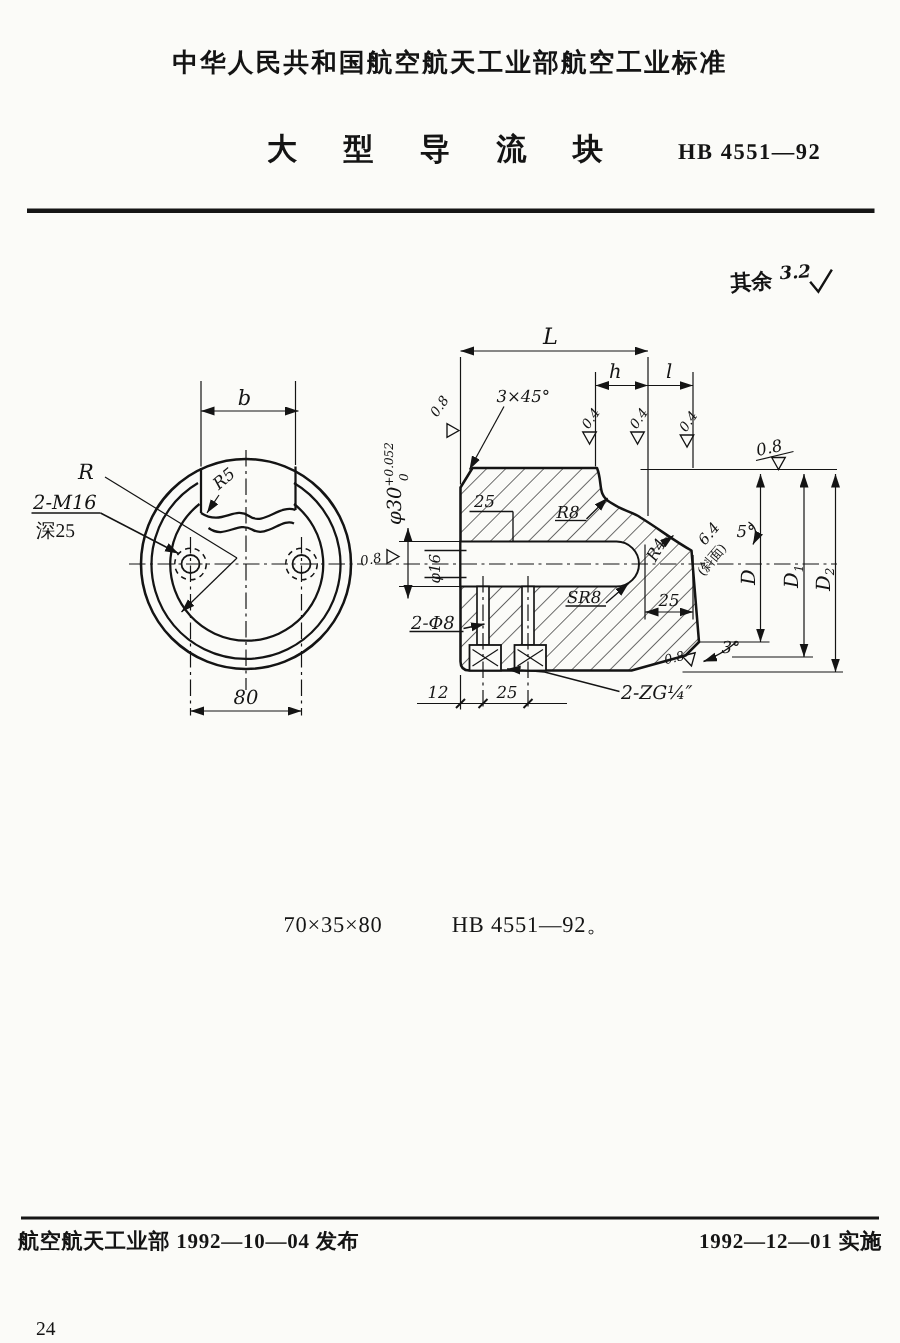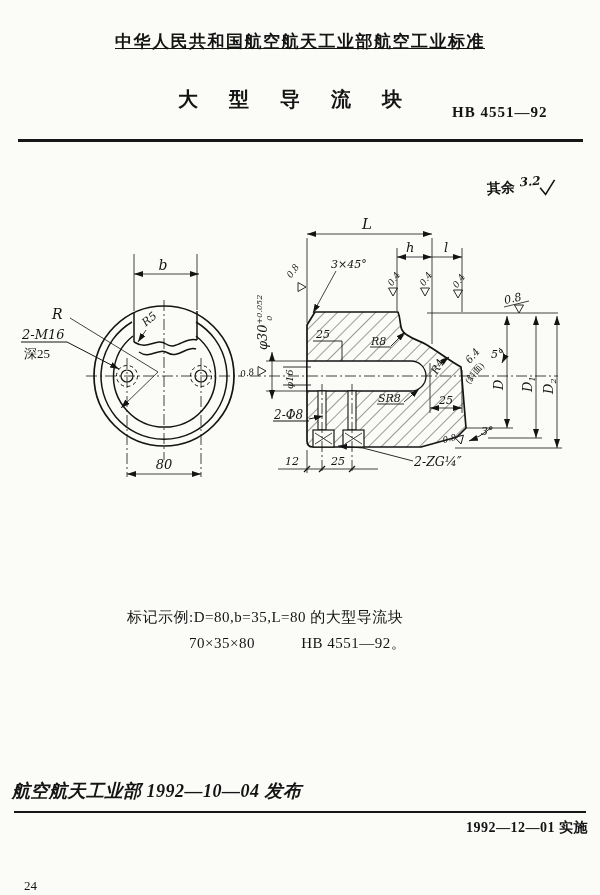--- a/index.html
+++ b/index.html
@@ -1,37 +1,37 @@
 <!DOCTYPE html>
 <html><head>
 <meta charset="utf-8">
 <style>
   html,body{margin:0;padding:0;}
   body{width:600px;height:895px;position:relative;background:#fbfbf8;overflow:hidden;
        font-family:"Liberation Serif", serif;color:#141414;}
   .abs{position:absolute;}
   
   .std-caption{top:30px;left:0;right:0;text-align:center;font-size:17px;font-weight:bold;
-               letter-spacing:1.5px;font-family:"Liberation Serif",serif;text-decoration:underline;}
+               letter-spacing:1.5px;font-family:"Liberation Serif",serif;}
   .doc-title{top:86px;left:178px;font-size:20px;font-weight:bold;letter-spacing:13px;white-space:nowrap;}
-  .doc-code{top:104px;left:452px;font-size:15px;font-weight:bold;letter-spacing:1px;}
+  .doc-code{top:94px;left:452px;font-size:15px;font-weight:bold;letter-spacing:1px;}
   .rule-top{top:139px;left:18px;width:565px;height:3px;background:#161616;}
   
   .rough-note{top:178px;left:487px;font-size:14px;font-weight:bold;transform:rotate(-4deg);
               display:flex;align-items:flex-start;gap:2px;}
   .rough-note .val{font-family:"DejaVu Serif",serif;font-style:italic;font-size:12px;
                    position:relative;top:-3px;left:3px;}
   .rough-note svg{position:relative;top:2px;left:-2px;}
   
   .example{top:604px;left:127px;font-size:15px;letter-spacing:0.5px;line-height:26px;}
   .example .l2{padding-left:62px;}
   .example .l2 .code{margin-left:42px;}
   
   .rule-bottom{top:811px;left:14px;width:572px;height:2px;background:#161616;}
-  .foot-left{top:779px;left:12px;font-size:18px;font-weight:bold;letter-spacing:0.5px;font-style:italic;}
+  .foot-left{top:819px;left:12px;font-size:14px;font-weight:bold;letter-spacing:0.5px;}
   .foot-right{top:819px;right:12px;font-size:14px;font-weight:bold;letter-spacing:0.5px;}
   .page-no{top:844px;left:24px;font-size:13px;margin-top:34px;}
   
   .drawing{top:0;left:0;}
   text{fill:#141414;font-family:"DejaVu Serif",serif;font-style:italic;}
   .cjk{font-style:normal;font-family:"Liberation Serif",serif;}
 </style>
 </head>
 <body>
 
@@ -218,21 +218,20 @@
       <text x="481" y="435" font-size="11">3°</text>
       <text x="443" y="442" font-size="8.5" transform="rotate(-14 447 440)">0.8</text>
       <text x="414" y="466" font-size="12.5">2-ZG¼″</text>
       <text x="285" y="465" font-size="11">12</text>
       <text x="331" y="465" font-size="11">25</text>
     </g>
   </g>
 </svg>
 
 <div class="abs example">
-  <div>标记示例:D=80,b=35,L=80 的大型导流块</div>
   <div class="l2">
     <span>70×35×80</span>
     <span class="code">HB 4551—92。</span>
   </div>
 </div>
 
 <div class="abs rule-bottom"></div>
 <div class="abs foot-left">航空航天工业部 1992—10—04 发布</div>
 <div class="abs foot-right">1992—12—01 实施</div>
 <div class="abs page-no">24</div>

